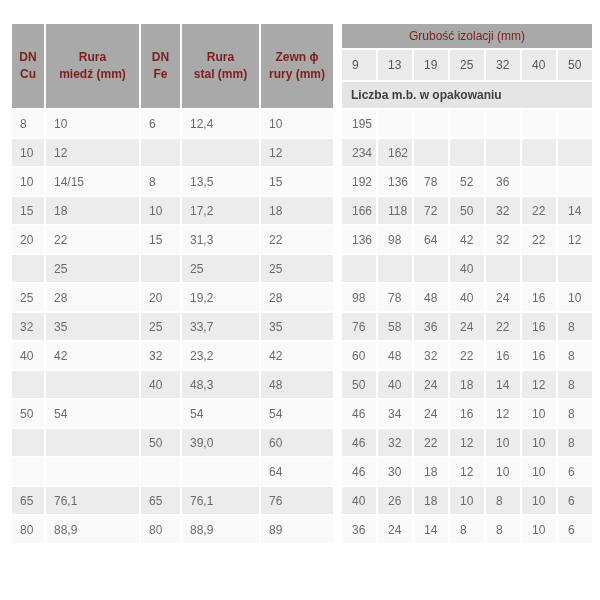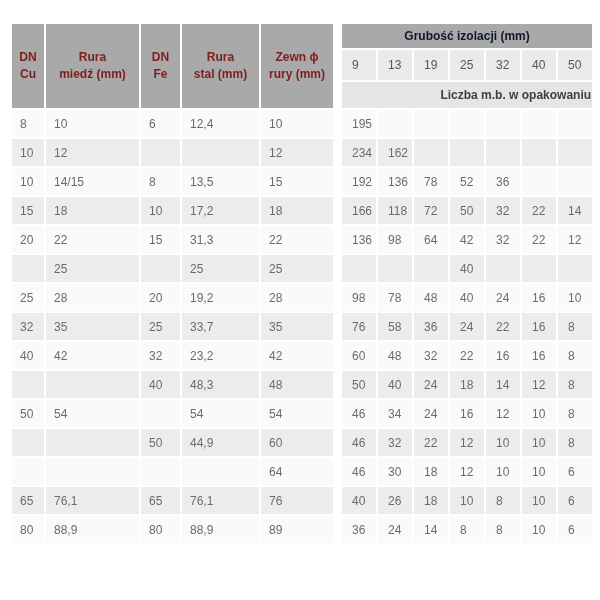--- a/index.html
+++ b/index.html
@@ -28,30 +28,30 @@
     font-size:12px;
     overflow:hidden;white-space:nowrap;
     vertical-align:middle;
   }
   th.group{
     background:var(--header-bg);color:#7f1d1d;
     font-weight:700;text-align:center;line-height:17px;
   }
   th.spacer-h{background:#ffffff;}
   th.ins-title{
-    background:var(--header-bg);color:#0f172a;
-    font-weight:700;text-align:center;height:26px;
+    background:var(--header-bg);color:#7f1d1d;
+    font-weight:400;text-align:center;height:26px;
   }
   th.size{
     background:var(--sizes-bg);color:var(--sizes-text);
     font-weight:400;text-align:left;padding-left:10px;height:32px;
   }
   th.pkg{
     background:var(--pkg-bg);color:var(--pkg-text);
-    font-weight:700;text-align:right;padding-left:9px;height:28px;
+    font-weight:700;text-align:left;padding-left:9px;height:28px;
   }
   tbody td{
     height:29px;color:var(--body-text);
     text-align:left;vertical-align:middle;
   }
   tbody td.pipe-cell{padding-left:8px;}
   tbody td.num-cell{padding-left:10px;}
   tr.light td{background:var(--row-light);}
   tr.shade td{background:var(--row-shade);}
   tr.light td.spacer, tr.shade td.spacer{background:#ffffff;}
@@ -277,21 +277,21 @@
           <td class="num-cell">24</td>
           <td class="num-cell">16</td>
           <td class="num-cell">12</td>
           <td class="num-cell">10</td>
           <td class="num-cell">8</td>
         </tr>
         <tr class="shade">
           <td class="pipe-cell"></td>
           <td class="pipe-cell"></td>
           <td class="pipe-cell">50</td>
-          <td class="pipe-cell">44,9</td>
+          <td class="pipe-cell">39,0</td>
           <td class="pipe-cell">60</td>
           <td class="spacer"></td>
           <td class="num-cell">46</td>
           <td class="num-cell">32</td>
           <td class="num-cell">22</td>
           <td class="num-cell">12</td>
           <td class="num-cell">10</td>
           <td class="num-cell">10</td>
           <td class="num-cell">8</td>
         </tr>

